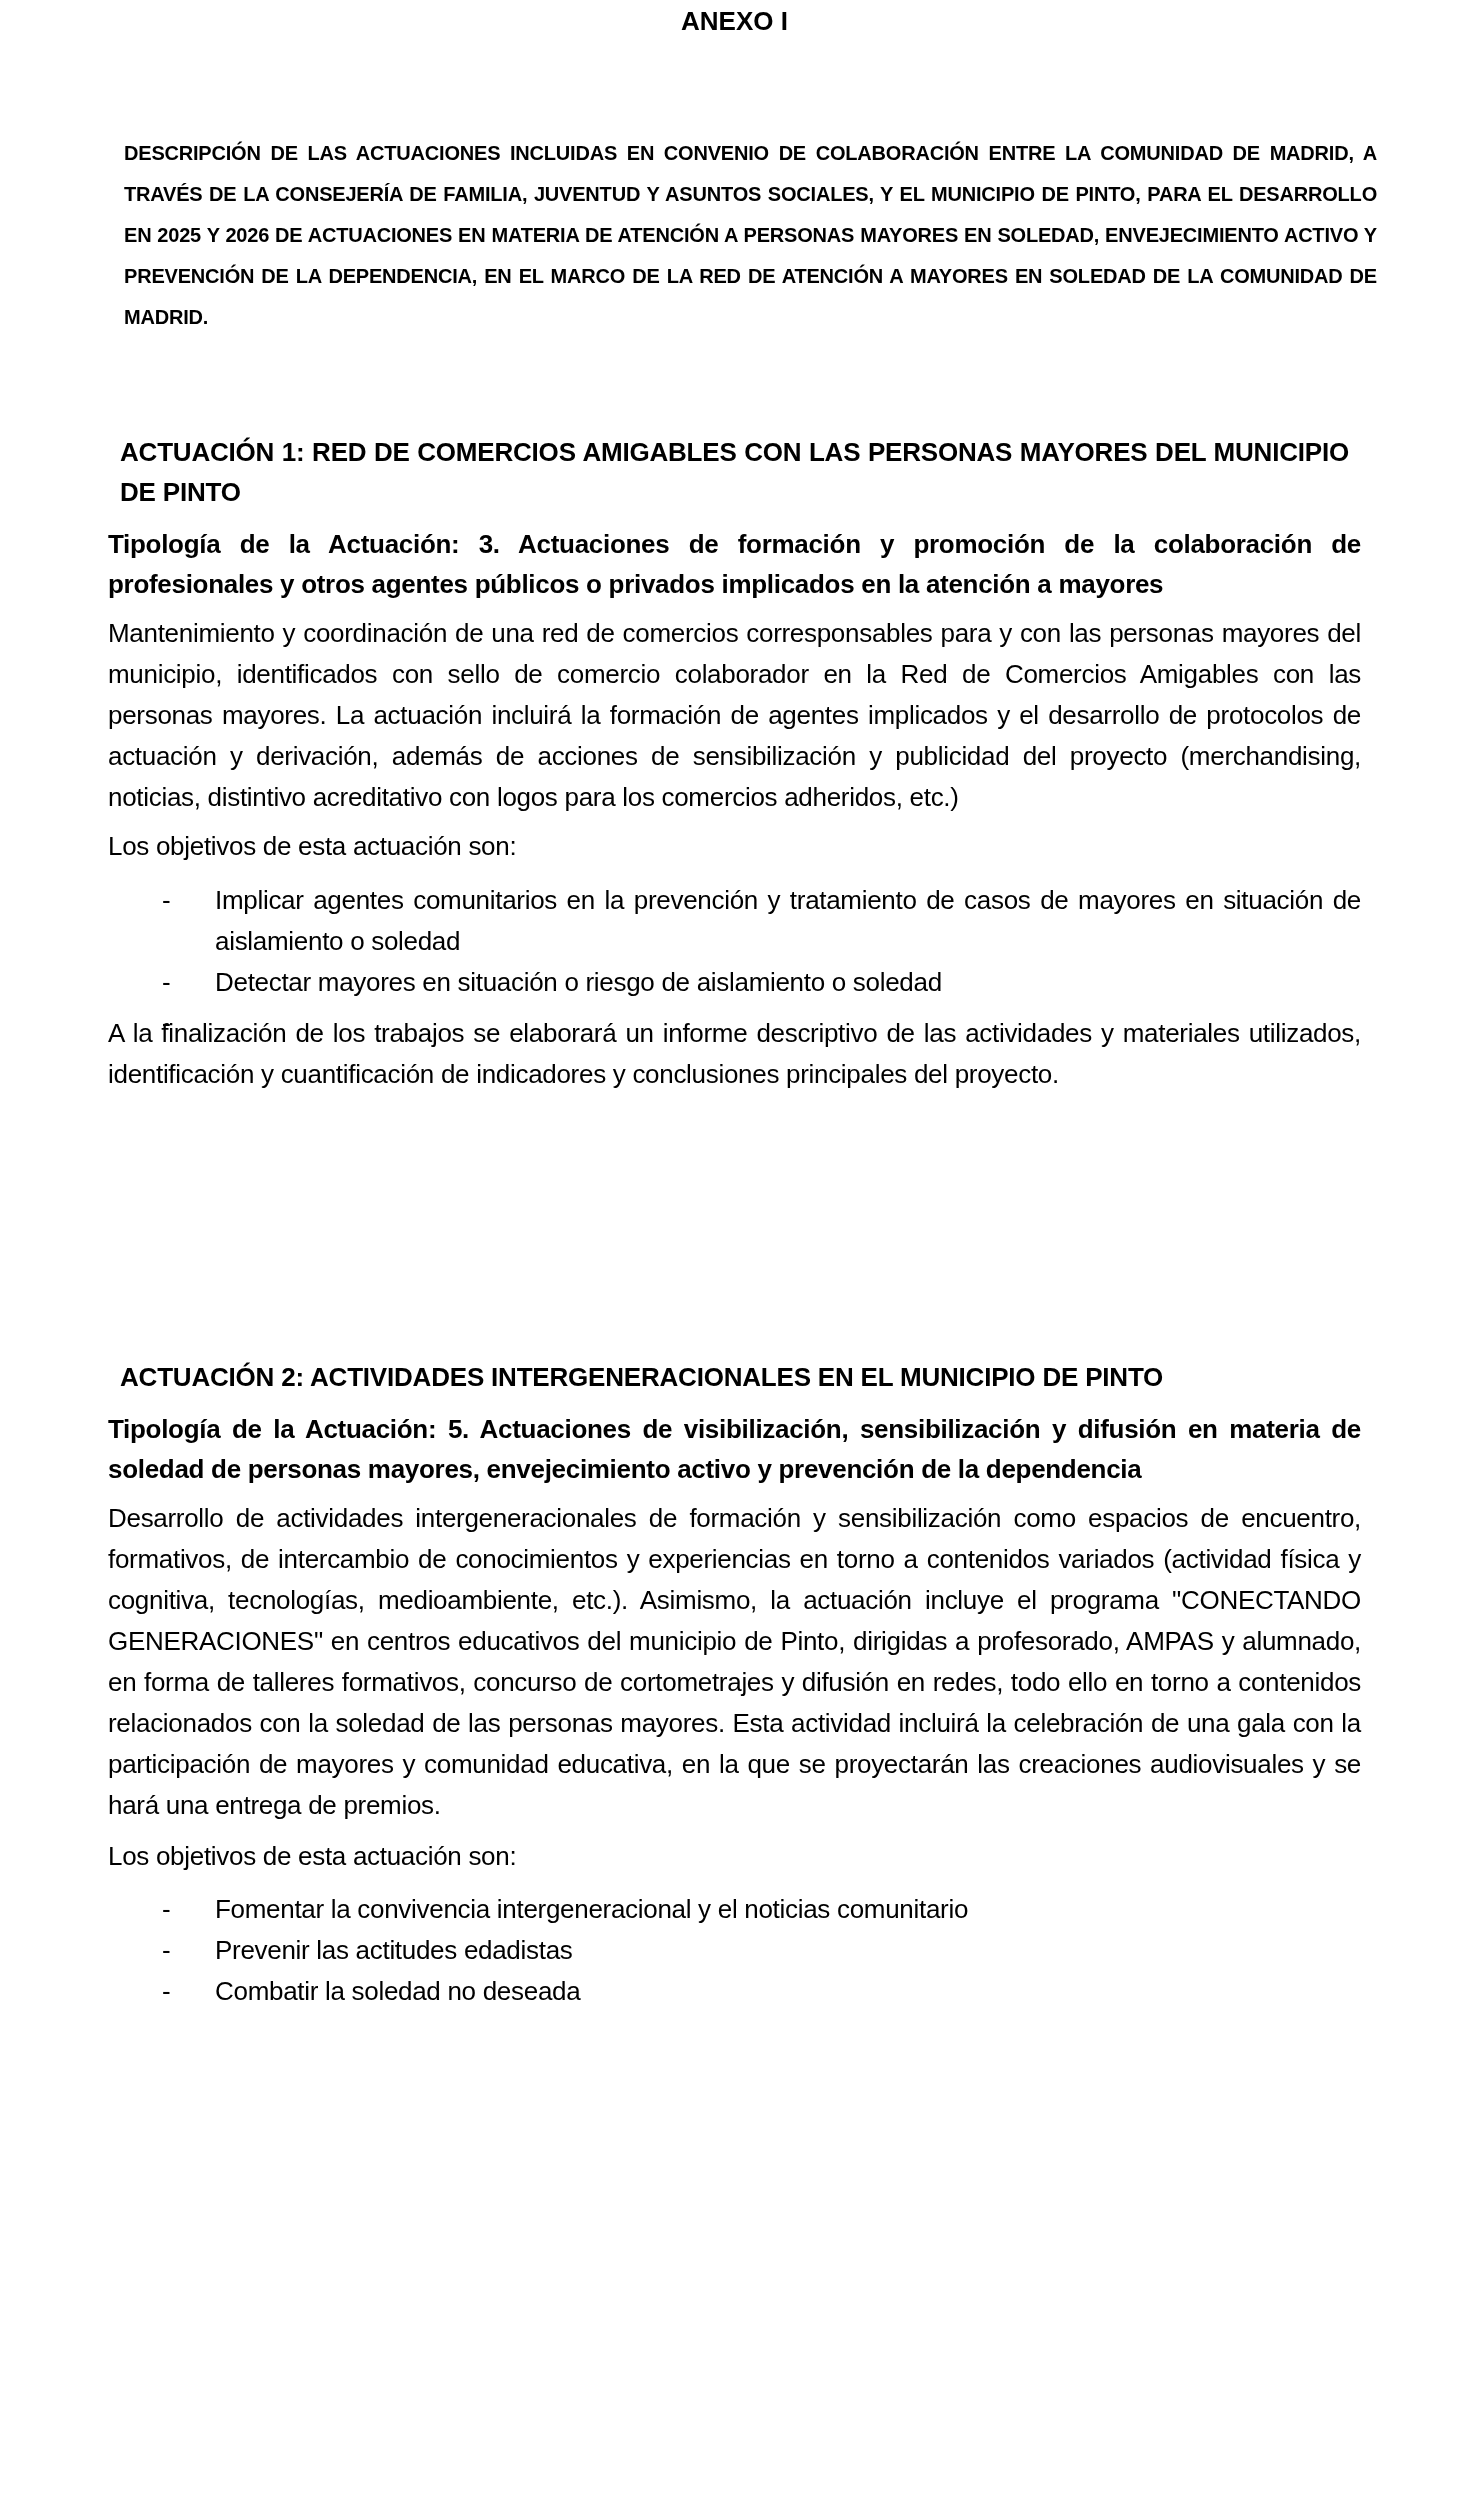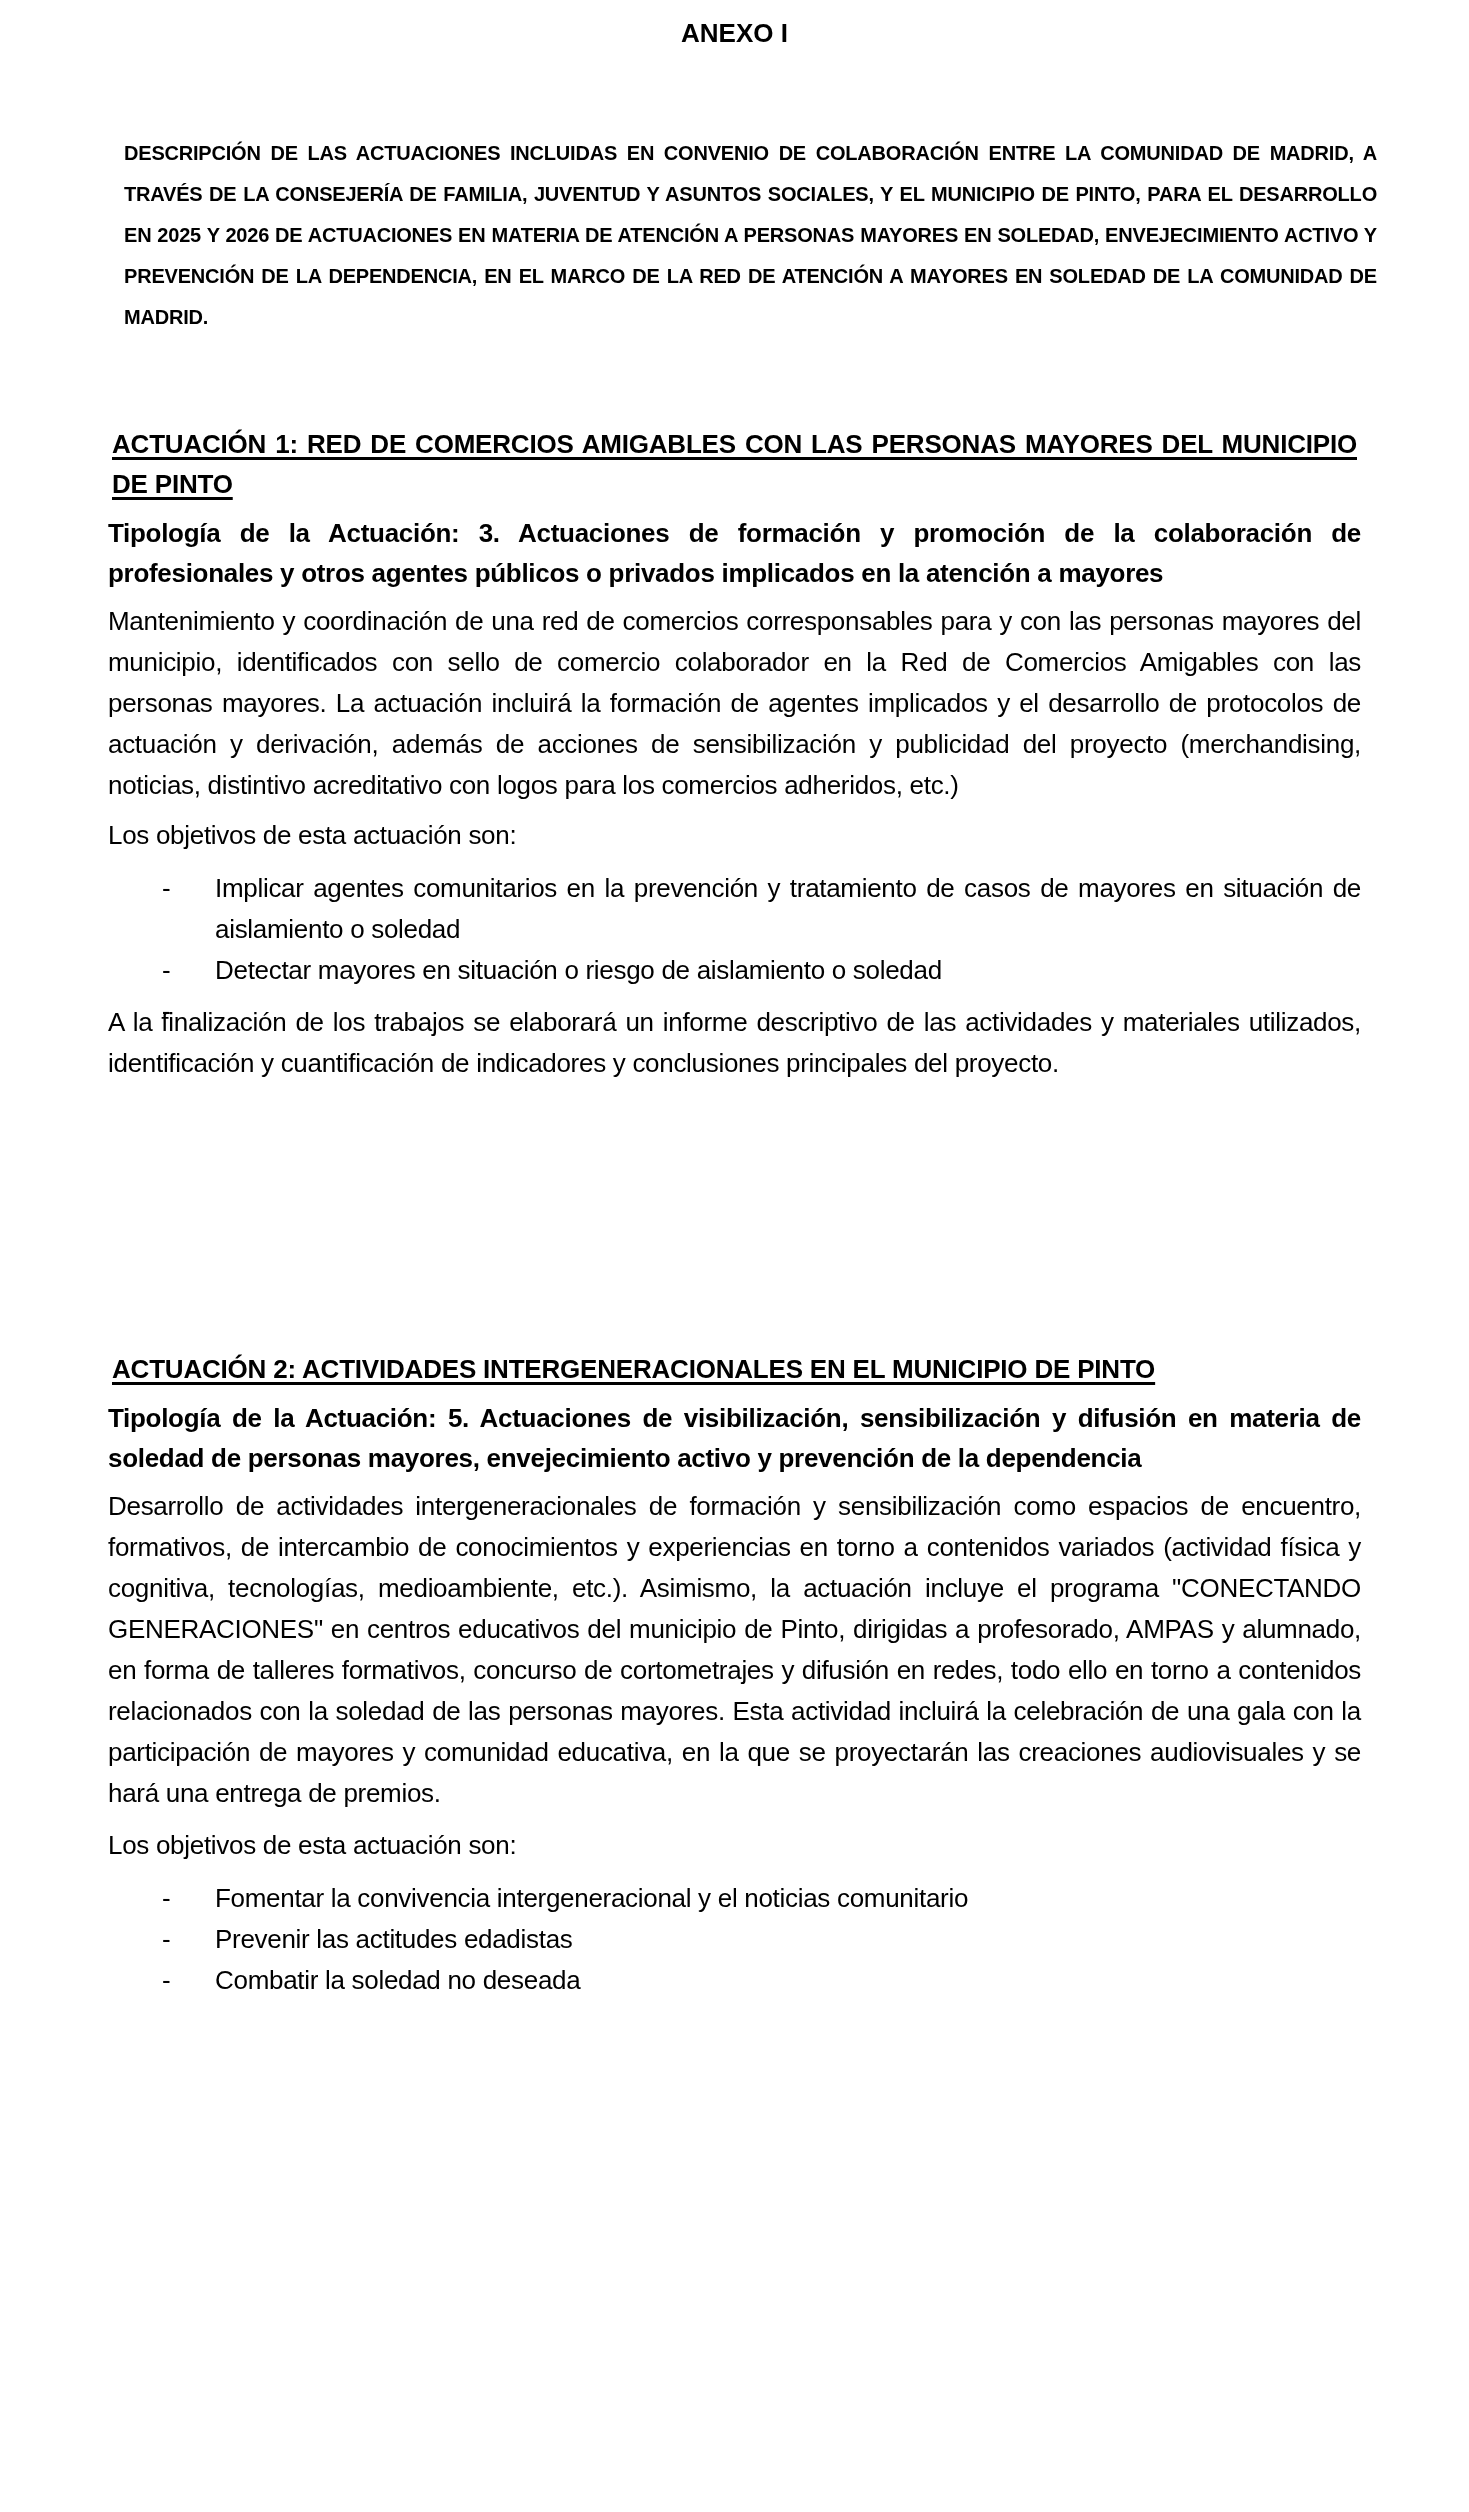--- a/index.html
+++ b/index.html
@@ -12,21 +12,21 @@
       font-family: "Liberation Sans", "DejaVu Sans", sans-serif;
     }
     .page {
       position: absolute;
       left: 108px;
       top: 0;
       width: 1253px;
     }
     .annex-title {
       position: absolute;
-      top: 16px;
+      top: 4px;
       left: 0;
       width: 1253px;
       text-align: center;
       font-weight: bold;
       font-size: 26px;
       line-height: 35px;
     }
     .intro {
       position: absolute;
       top: 133px;
@@ -36,26 +36,25 @@
       font-size: 20px;
       line-height: 41px;
       text-align: justify;
       letter-spacing: -0.2px;
     }
     .block { position: absolute; left: 0; width: 1253px; }
     .section-title {
       font-weight: bold;
       font-size: 26px;
       line-height: 40px;
-      text-decoration: underline;
       text-decoration-thickness: 2.6px;
       text-underline-offset: 4.4px;
       text-align: justify;
       text-align-last: left;
-      margin: 4px;
+      margin: 12px;
       letter-spacing: -0.2px;
     }
     .typology {
       font-weight: bold;
       font-size: 26px;
       line-height: 40px;
       text-align: justify;
       margin: 0;
       letter-spacing: -0.3px;
     }

